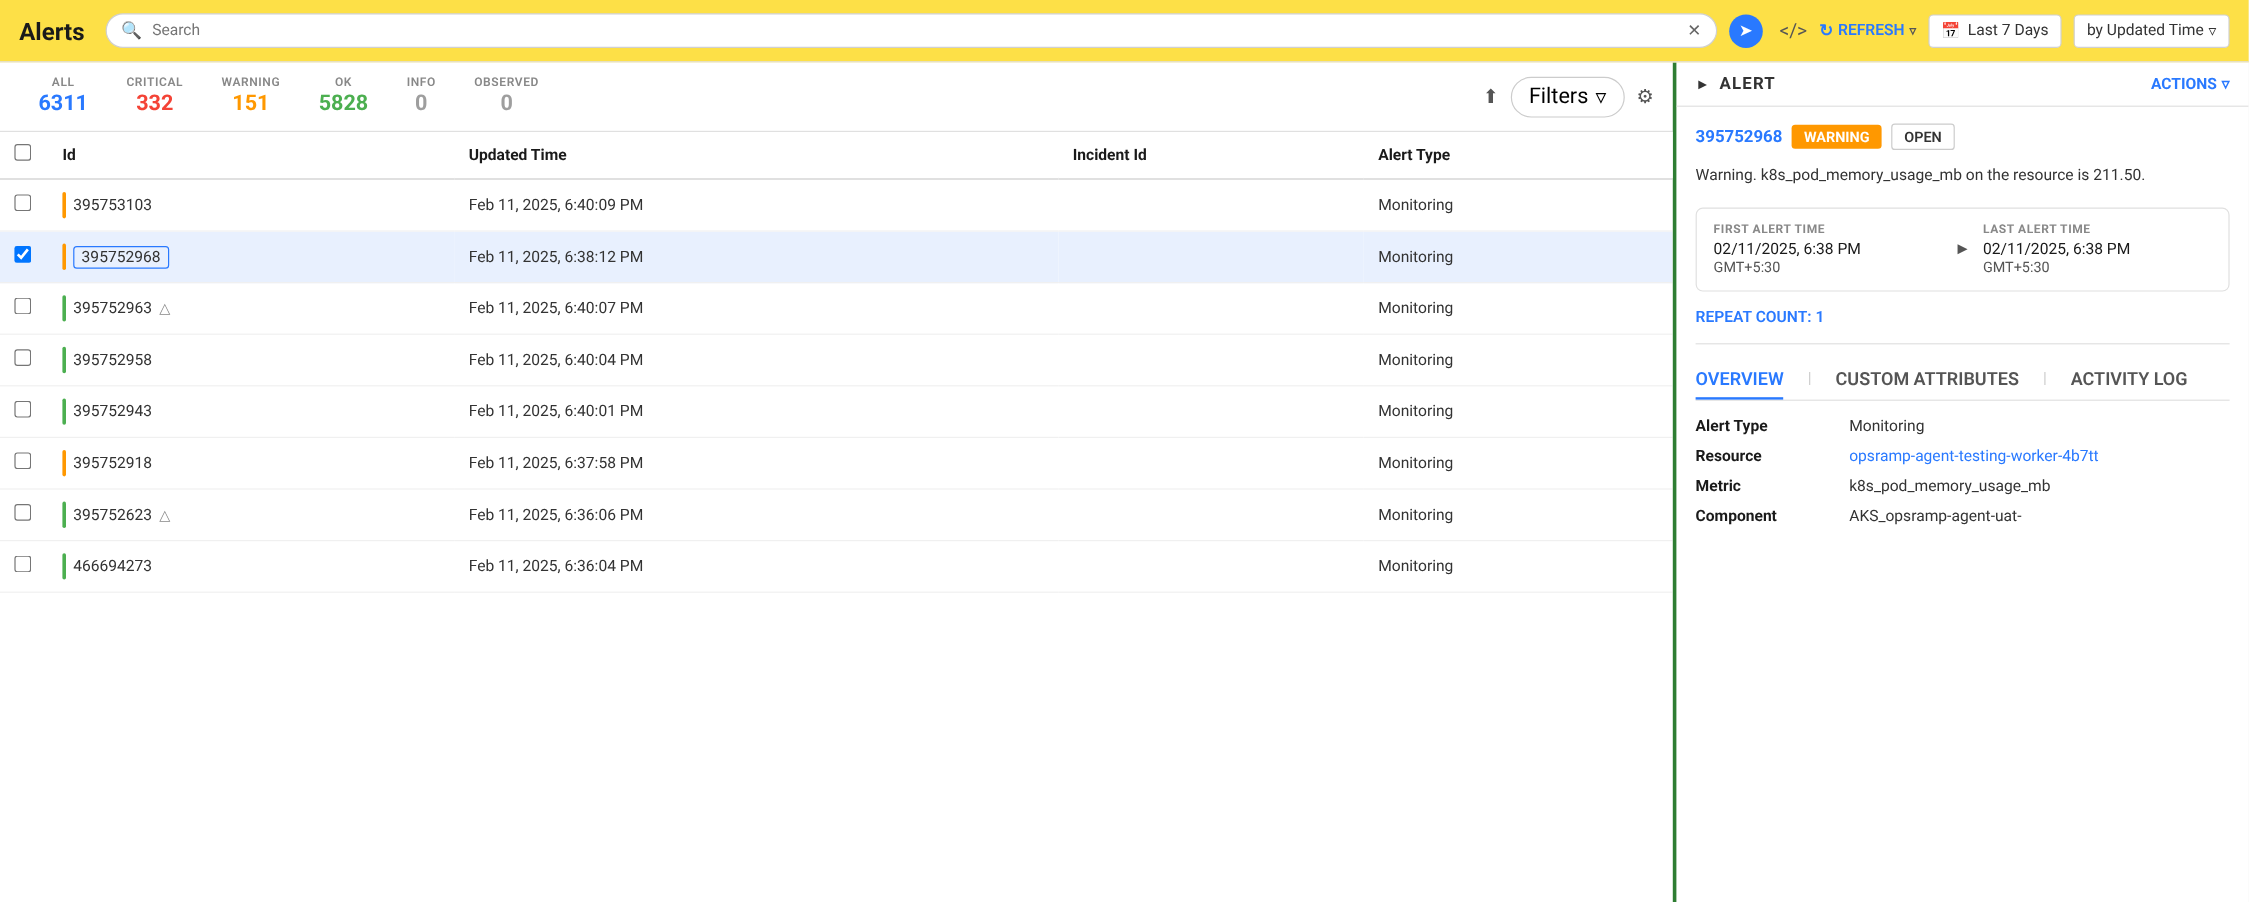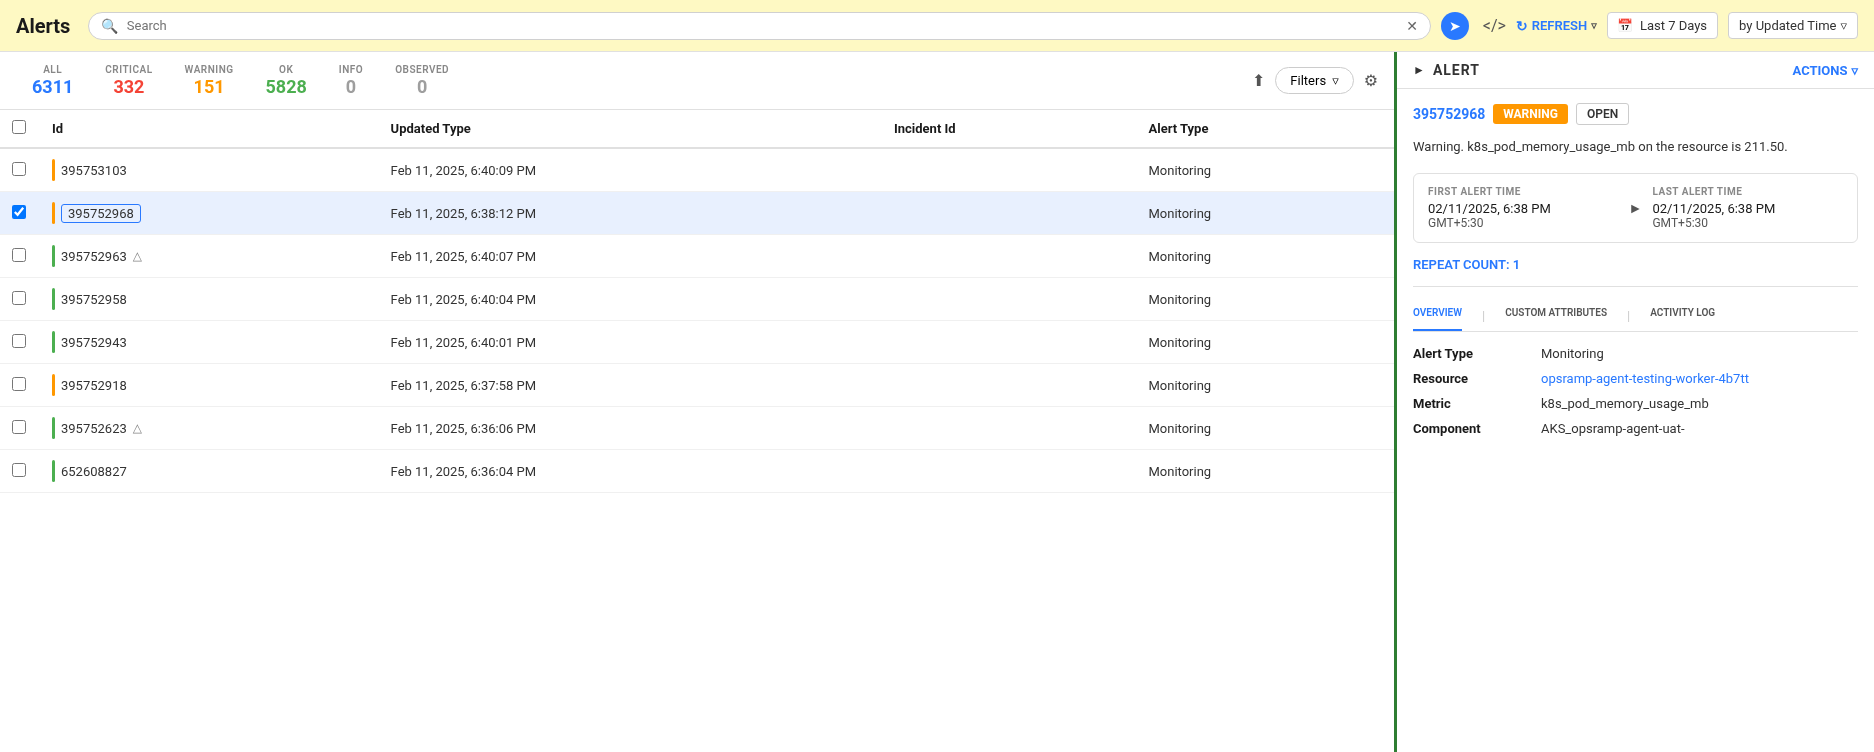--- a/index.html
+++ b/index.html
@@ -1,20 +1,20 @@
 <!DOCTYPE html>
 <html><head>
   <meta charset="utf-8">
   <style>
     * { box-sizing: border-box; margin: 0; padding: 0; font-family: -apple-system, BlinkMacSystemFont, 'Segoe UI', Roboto, sans-serif; }
     body { background: #f5f5f5; font-size: 13px; color: #333; height: 752px; overflow: hidden; display: flex; flex-direction: column; }
 
     
     .header-bar {
-      display: flex; align-items: center; padding: 8px 16px; background: #fef9c3;
+      display: flex; align-items: center; padding: 8px 16px; background: #fde047;
       border-bottom: 1px solid #e0e0e0; gap: 10px; min-height: 52px;
     }
     .app-title {
       font-size: 20px; font-weight: 700; color: #1a1a1a; white-space: nowrap; margin-right: 8px;
     }
     .search-box {
       flex: 1; display: flex; align-items: center; background: #fff;
       border: 1px solid #d0d0d0; border-radius: 20px; padding: 5px 12px; gap: 8px;
     }
     .search-icon { color: #888; font-size: 14px; }
@@ -66,21 +66,21 @@
     .stat-critical { color: #f44336; }
     .stat-warning { color: #ff9800; }
     .stat-ok { color: #4caf50; }
     .stat-info { color: #9e9e9e; }
     .stat-observed { color: #9e9e9e; }
 
     .stats-actions { margin-left: auto; display: flex; align-items: center; gap: 10px; }
     .share-icon { color: #555; font-size: 16px; cursor: pointer; }
     .filters-btn {
       border: 1px solid #ccc; border-radius: 20px; padding: 5px 14px;
-      display: flex; align-items: center; gap: 6px; cursor: pointer; font-size: 13px; background: #fff;
+      display: flex; align-items: center; gap: 6px; cursor: pointer; font-size: 18px; background: #fff;
     }
     .settings-icon { color: #555; font-size: 16px; cursor: pointer; }
 
     
     .table-container { flex: 1; overflow-y: auto; overflow-x: hidden; }
     table { width: 100%; border-collapse: collapse; padding-left: 35px; }
     thead tr { border-bottom: 2px solid #e0e0e0; }
     th {
       text-align: left; padding: 10px 12px; font-size: 13px; font-weight: 700;
       color: #1a1a1a; white-space: nowrap; background: #fff; position: sticky; top: 0; z-index: 1;
@@ -152,21 +152,21 @@
     .time-arrow {
       display: flex; align-items: center; justify-content: center;
       color: #555; font-size: 14px; padding: 0 10px; align-self: center;
     }
 
     .repeat-count { font-size: 13px; color: #333; margin-bottom: 14px; padding-bottom: 14px; border-bottom: 1px solid #e0e0e0; }
     .repeat-count span { color: #2979ff; font-weight: 600; }
 
     .detail-tabs { display: flex; gap: 0; margin-bottom: 14px; border-bottom: 1px solid #e0e0e0; }
     .detail-tab {
-      padding: 6px 0; margin-right: 20px; font-size: 10px; font-weight: 600;
+      padding: 6px 0; margin-right: 20px; font-size: 15px; font-weight: 600;
       cursor: pointer; color: #555; border-bottom: 2px solid transparent;
     }
     .detail-tab.active { color: #2979ff; border-bottom: 2px solid #2979ff; }
     .tab-divider { color: #ccc; margin-right: 20px; line-height: 30px; }
 
     .detail-rows { display: flex; flex-direction: column; gap: 10px; }
     .detail-row { display: flex; align-items: flex-start; gap: 8px; }
     .detail-key { font-size: 13px; font-weight: 700; color: #1a1a1a; width: 120px; flex-shrink: 0; }
     .detail-val { font-size: 13px; color: #333; }
     .detail-val-link { font-size: 13px; color: #2979ff; cursor: pointer; }
@@ -243,21 +243,21 @@
     </div>
 
     <div class="table-container">
       <table>
         <thead>
           <tr>
             <th class="checkbox-cell">
               <input type="checkbox" style="">
             </th>
             <th>Id</th>
-            <th>Updated Type</th>
+            <th>Updated Time</th>
             <th>Incident Id</th>
             <th>Alert Type</th>
           </tr>
         </thead>
         <tbody id="table-body">
         <tr>
     <td class="checkbox-cell">
       <input type="checkbox" style="">
     </td>
     <td>
@@ -361,21 +361,21 @@
     <td></td>
     <td>Monitoring</td>
   </tr>
             <tr>
     <td class="checkbox-cell">
       <input type="checkbox" style="">
     </td>
     <td>
       <div class="id-cell">
         <div class="severity-bar severity-ok"></div>
-        <span class="id-value">652608827</span>
+        <span class="id-value">466694273</span>
 
       </div>
     </td>
     <td>Feb 11, 2025, 6:36:04 PM</td>
     <td></td>
     <td>Monitoring</td>
   </tr>
           </tbody>
       </table>
     </div>

